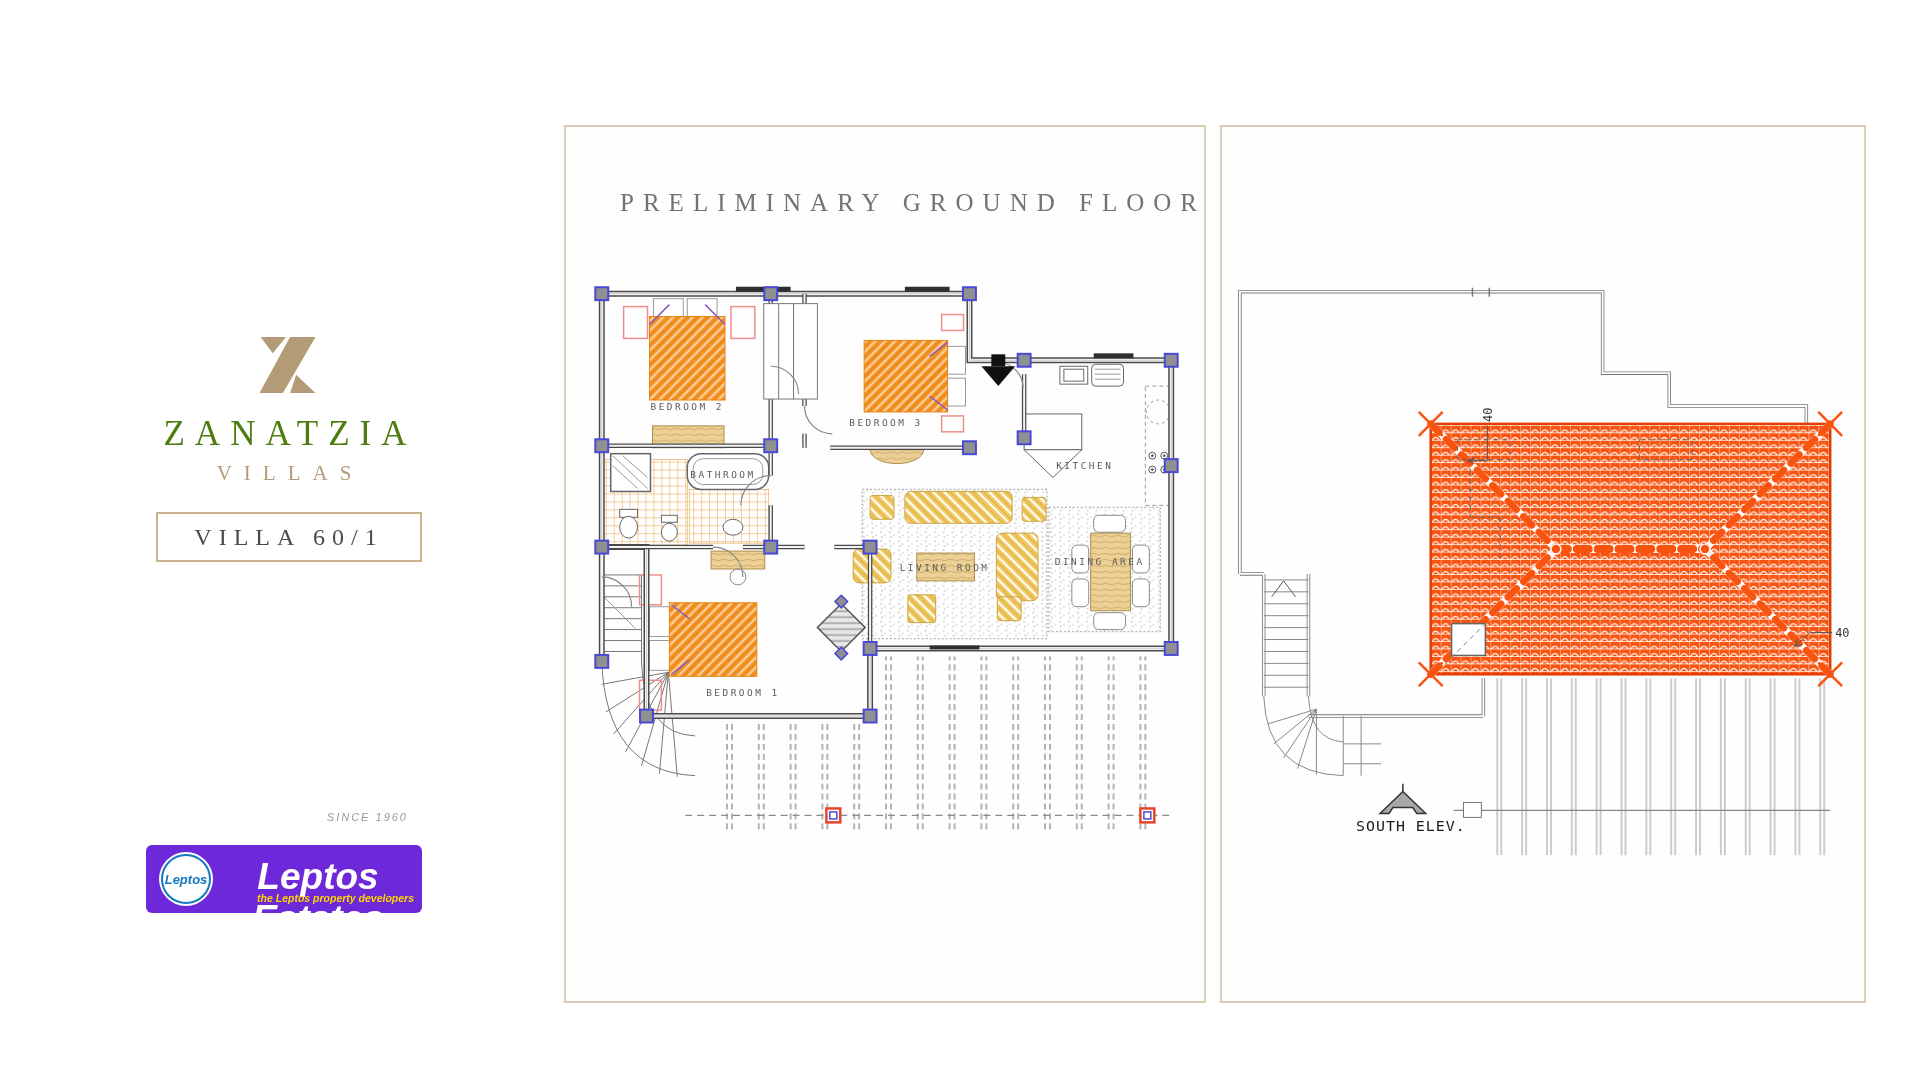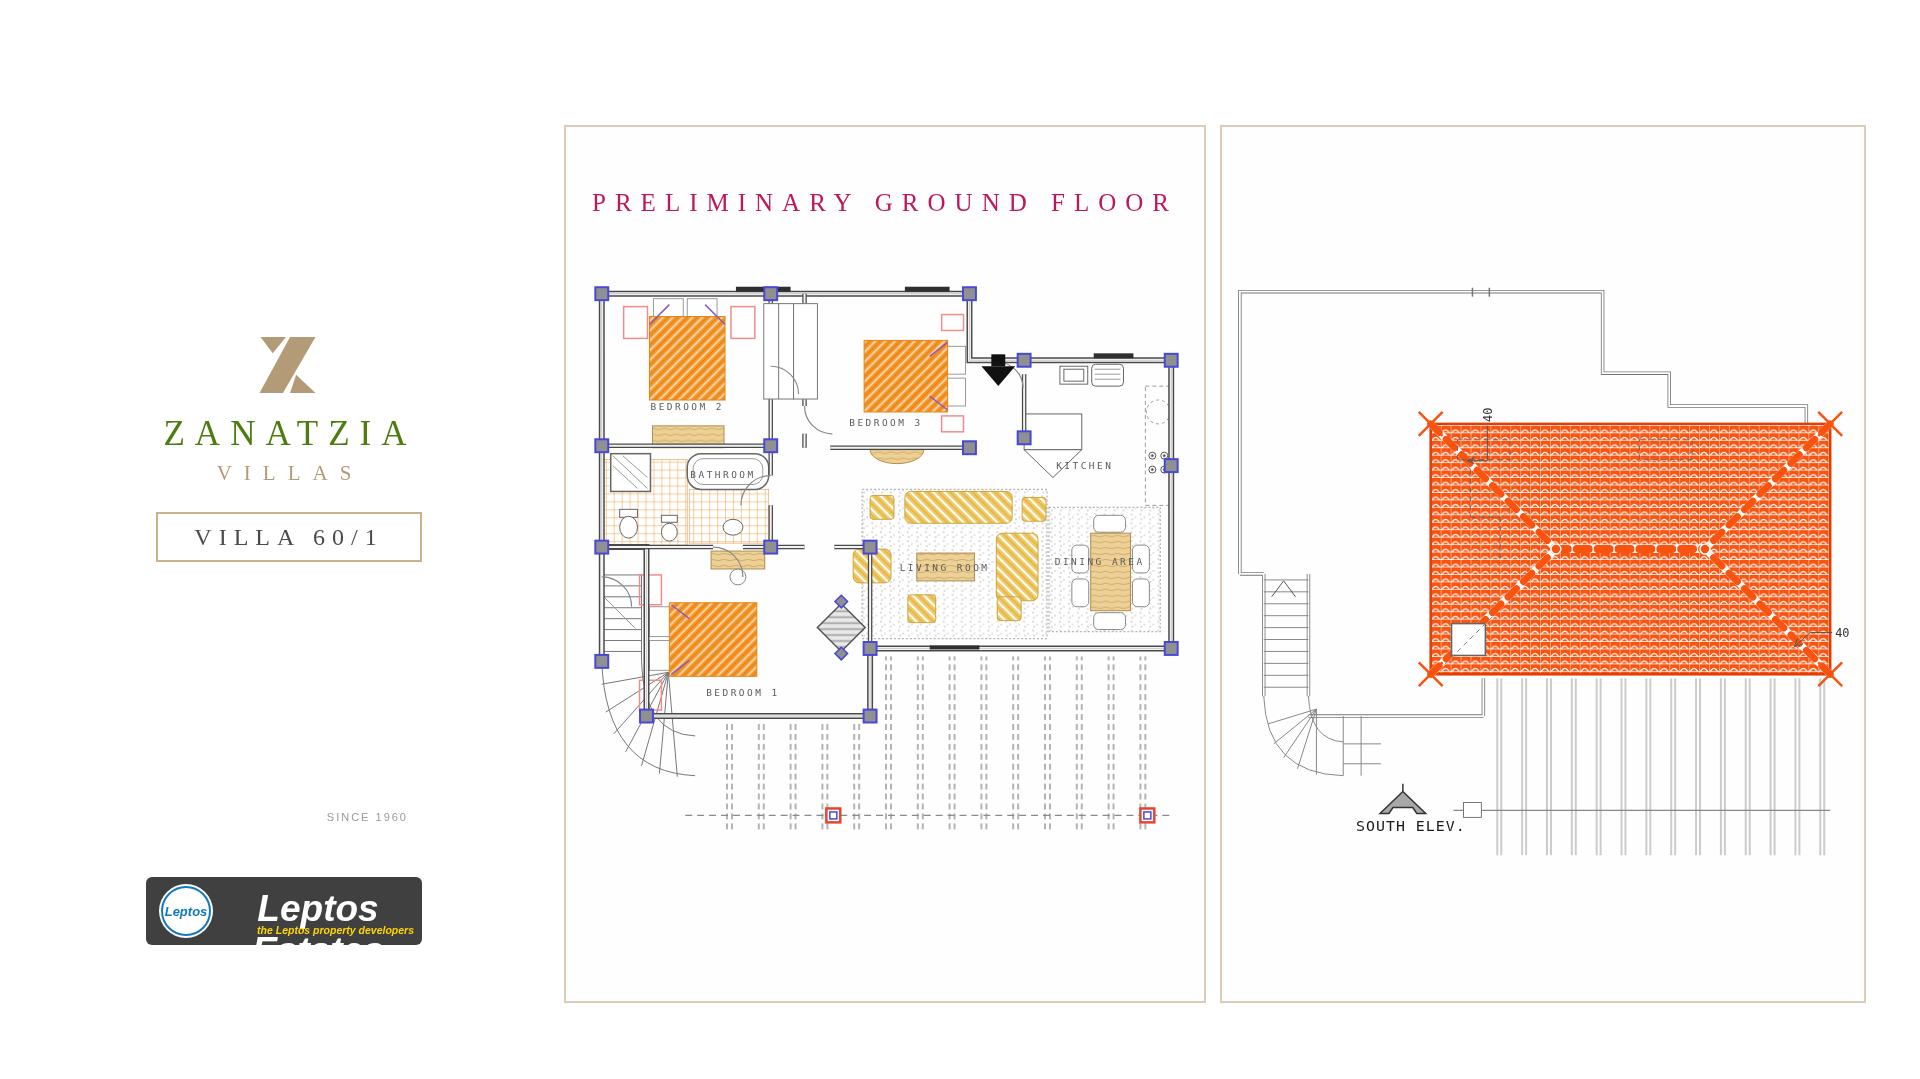--- a/index.html
+++ b/index.html
@@ -10,39 +10,39 @@
   .brand-name{left:120px;top:414px;width:340px;text-align:center;
     font-family:"Liberation Serif",serif;font-size:35px;letter-spacing:10px;
     color:#4d7c0f;}
   .brand-type{left:120px;top:461px;width:340px;text-align:center;
     font-family:"Liberation Serif",serif;font-size:21px;letter-spacing:12px;
     color:#b49b77;}
   .villa-box{left:156px;top:512px;width:262px;height:46px;
     border:2px solid #c9b28c;display:flex;align-items:center;justify-content:center;
     font-family:"Liberation Serif",serif;font-size:24px;letter-spacing:7px;color:#4a4a4a;}
   .since{left:120px;top:811px;width:288px;text-align:right;font-size:11px;
-    letter-spacing:2px;color:#999;}
-  .leptos{left:146px;top:877px;width:276px;height:68px;background:#404040;
+    letter-spacing:2px;color:#999;font-style:italic;}
+  .leptos{left:146px;top:845px;width:276px;height:68px;background:#6d28d9;
     border-radius:6px;}
   .leptos-circle{left:13px;top:7px;width:54px;height:54px;border-radius:50%;
     background:#fff;display:flex;align-items:center;justify-content:center;}
   .leptos-circle-inner{width:46px;height:46px;border-radius:50%;
     border:2px solid #1279c1;display:flex;align-items:center;justify-content:center;
     font-style:italic;font-weight:bold;font-size:13px;color:#1279c1;}
   .leptos-name{left:74px;top:11px;width:196px;text-align:center;color:#fff;
     font-size:37px;font-weight:bold;font-style:italic;}
   .leptos-tag{right:8px;top:47px;font-size:10.5px;color:#ffd400;
     font-weight:bold;font-style:italic;}
   
   .panel{background:#fffefe;border:2px solid #dbcdb8;}
   .panel-ground{left:564px;top:125px;width:638px;height:874px;}
   .panel-roof{left:1220px;top:125px;width:642px;height:874px;}
   .panel-title{position:absolute;left:0;top:62px;width:100%;text-align:center;
     font-family:"Liberation Serif",serif;font-size:25px;letter-spacing:9px;
-    color:#be185d;white-space:nowrap;}
+    color:#737373;white-space:nowrap;padding-left:28px;}
   .plan-svg{position:absolute;left:0;top:0;}
   svg text.cad{font-family:"DejaVu Sans Mono",monospace;fill:#5a5a5a;
     font-size:9.5px;letter-spacing:2.5px;}
   svg text.dim{font-family:"DejaVu Sans Mono",monospace;fill:#333;
     font-size:12px;letter-spacing:0;}
   svg text.south{font-family:"DejaVu Sans Mono",monospace;fill:#1a1a1a;
     font-size:15px;letter-spacing:1px;}
 </style>
 </head>
 <body>

